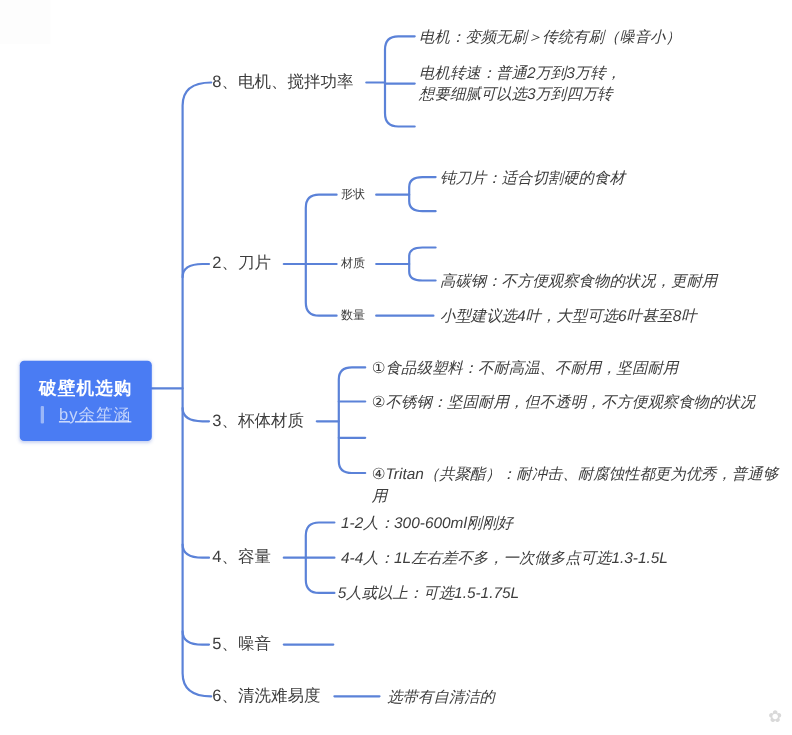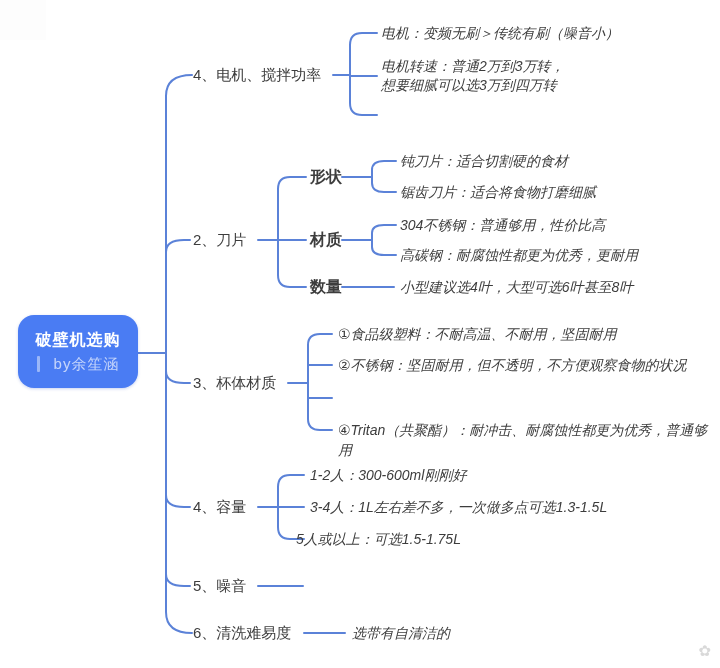--- a/index.html
+++ b/index.html
@@ -5,31 +5,31 @@
   html,body{margin:0;padding:0;background:#ffffff;}
   #canvas{
     position:relative;width:720px;height:668px;background:#ffffff;overflow:hidden;
     font-family:"Liberation Sans","DejaVu Sans",sans-serif;
     color:#3d3d3d;
   }
   #connectors{position:absolute;left:0;top:0;}
   #connectors path{stroke:#5b82d8;stroke-width:2;fill:none;stroke-linecap:round;}
   .node{position:absolute;white-space:nowrap;font-weight:500;}
   .branch-label{font-size:15px;line-height:21px;}
-  .sub-label{font-size:16px;line-height:20px;font-weight:bold;}
+  .sub-label{font-size:11px;line-height:20px;}
   .leaf{font-size:14px;line-height:20px;white-space:pre-line;font-style:italic;}
   .leaf.two-line{line-height:19px;}
   #root-node{
-    position:absolute;left:18px;top:315px;width:120px;height:73px;
-    background:#4a7cf3;border-radius:16px;color:#ffffff;
+    position:absolute;left:18px;top:328px;width:120px;height:73px;
+    background:#4a7cf3;border-radius:4px;color:#ffffff;
     display:flex;flex-direction:column;align-items:center;justify-content:center;gap:4px;
     box-shadow:0 1px 3px rgba(40,80,200,0.25);
   }
   #root-title{font-size:16px;font-weight:700;letter-spacing:1px;}
-  .author-row{display:flex;align-items:center;gap:14px;}
+  .author-row{display:flex;align-items:center;gap:14px;text-decoration:underline;}
   .author-bar{width:3px;height:16px;background:rgba(255,255,255,0.45);border-radius:1px;}
   #root-author{font-size:15px;color:rgba(255,255,255,0.68);font-weight:500;letter-spacing:1px;}
   #watermark{
     position:absolute;right:8px;bottom:8px;display:flex;align-items:center;gap:4px;
     color:#d9d9d9;font-size:17px;font-weight:700;letter-spacing:1px;
   }
   #watermark .wm-icon{font-size:15px;}
   #corner-smudge{position:absolute;left:0;top:0;width:46px;height:40px;background:#fdfdfd;}
 </style>
 </head>
@@ -80,48 +80,46 @@
   </svg>
 
   <div id="root-node">
     <div id="root-title">破壁机选购</div>
     <div class="author-row">
       <span class="author-bar"></span>
       <span id="root-author">by余笙涵</span>
     </div>
   </div>
 
-  <div class="node branch-label" style="left:193px;top:64px">4、电机、搅拌功率</div>
+  <div class="node branch-label" style="left:193px;top:64px">8、电机、搅拌功率</div>
   <div class="node branch-label" style="left:193px;top:229px">2、刀片</div>
   <div class="node branch-label" style="left:193px;top:372px">3、杯体材质</div>
   <div class="node branch-label" style="left:193px;top:496px">4、容量</div>
   <div class="node branch-label" style="left:193px;top:575px">5、噪音</div>
   <div class="node branch-label" style="left:193px;top:622px">6、清洗难易度</div>
 
   <div class="node leaf" style="left:381px;top:23px">电机：变频无刷＞传统有刷（噪音小）</div>
   <div class="node leaf two-line" style="left:381px;top:57px">电机转速：普通2万到3万转，
 想要细腻可以选3万到四万转</div>
 
   <div class="node sub-label" style="left:310px;top:167px">形状</div>
   <div class="node sub-label" style="left:310px;top:230px">材质</div>
   <div class="node sub-label" style="left:310px;top:277px">数量</div>
 
   <div class="node leaf" style="left:400px;top:151px">钝刀片：适合切割硬的食材</div>
-  <div class="node leaf" style="left:400px;top:182px">锯齿刀片：适合将食物打磨细腻</div>
-  <div class="node leaf" style="left:400px;top:215px">304不锈钢：普通够用，性价比高</div>
-  <div class="node leaf" style="left:400px;top:245px">高碳钢：耐腐蚀性都更为优秀，更耐用</div>
+  <div class="node leaf" style="left:400px;top:245px">高碳钢：不方便观察食物的状况，更耐用</div>
   <div class="node leaf" style="left:400px;top:277px">小型建议选4叶，大型可选6叶甚至8叶</div>
 
   <div class="node leaf" style="left:338px;top:324px">①食品级塑料：不耐高温、不耐用，坚固耐用</div>
   <div class="node leaf" style="left:338px;top:355px">②不锈钢：坚固耐用，但不透明，不方便观察食物的状况</div>
   <div class="node leaf" style="left:338px;top:420px">④Tritan（共聚酯）：耐冲击、耐腐蚀性都更为优秀，普通够用</div>
 
   <div class="node leaf" style="left:310px;top:465px">1-2人：300-600ml刚刚好</div>
-  <div class="node leaf" style="left:310px;top:497px">3-4人：1L左右差不多，一次做多点可选1.3-1.5L</div>
-  <div class="node leaf" style="left:296px;top:529px">5人或以上：可选1.5-1.75L</div>
+  <div class="node leaf" style="left:310px;top:497px">4-4人：1L左右差不多，一次做多点可选1.3-1.5L</div>
+  <div class="node leaf" style="left:307px;top:529px">5人或以上：可选1.5-1.75L</div>
 
   <div class="node leaf" style="left:352px;top:623px">选带有自清洁的</div>
 
   <div id="watermark">
     <span class="wm-icon">✿</span>
   </div>
 
 </div>
 
 </body></html>

